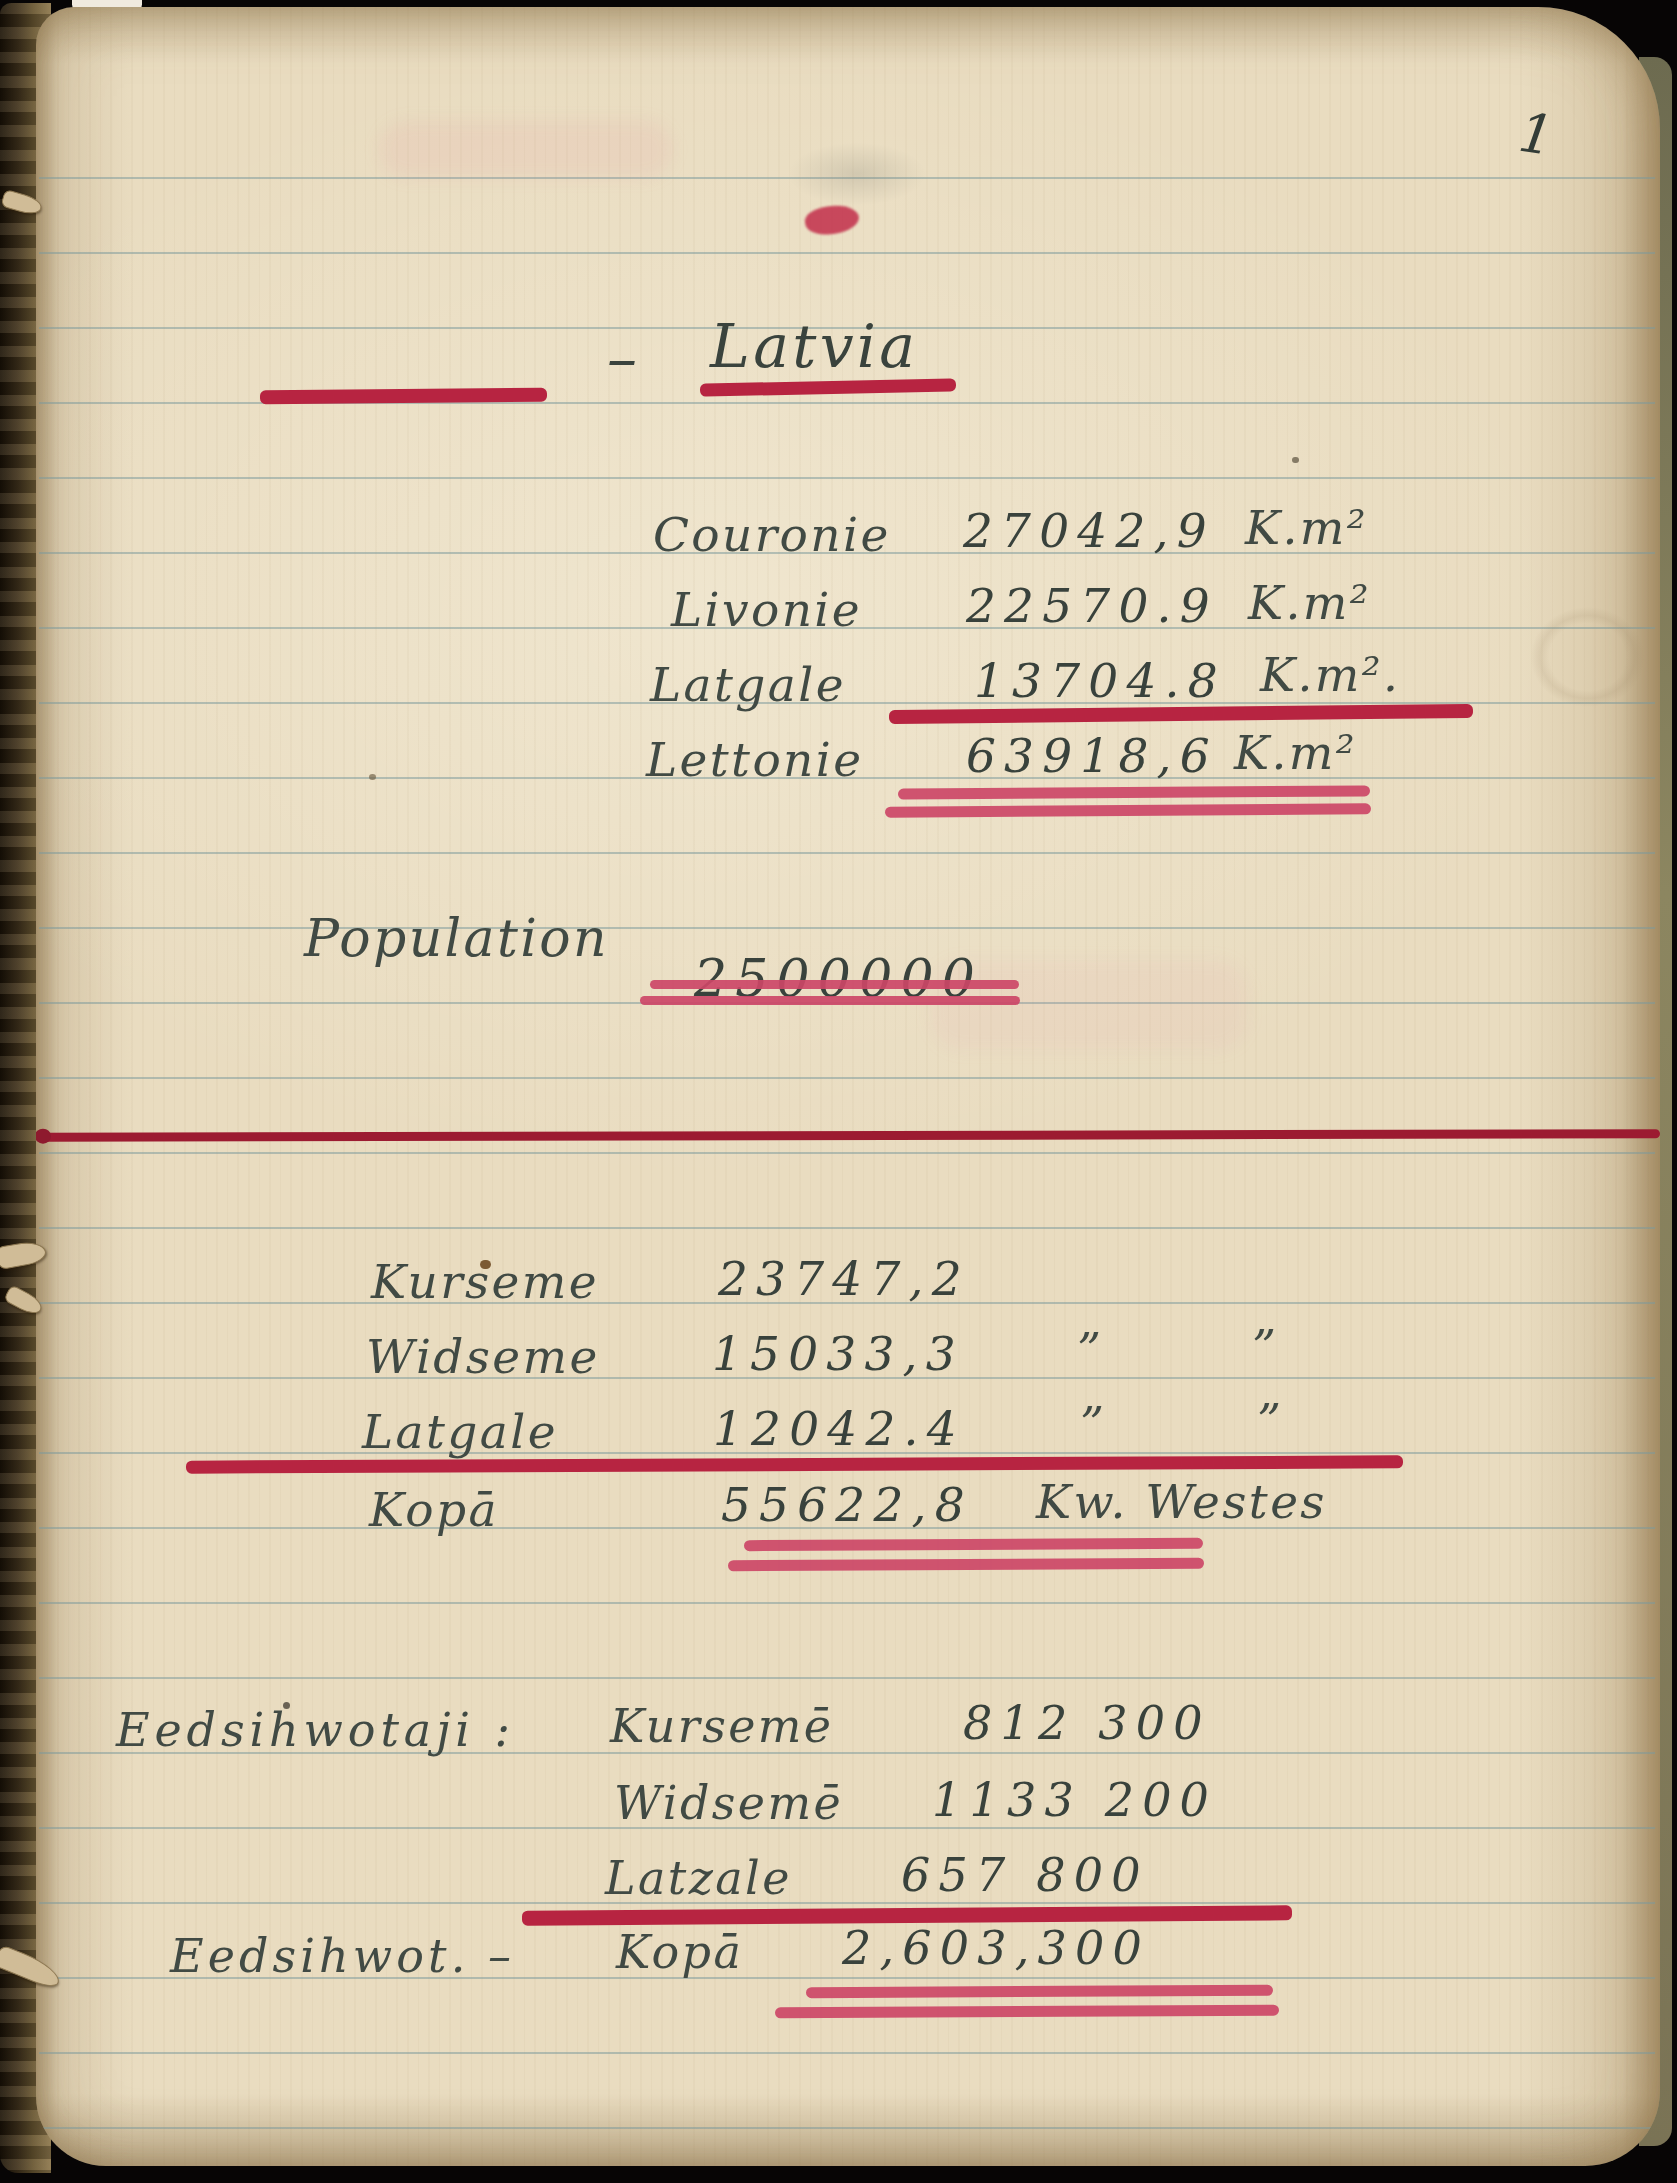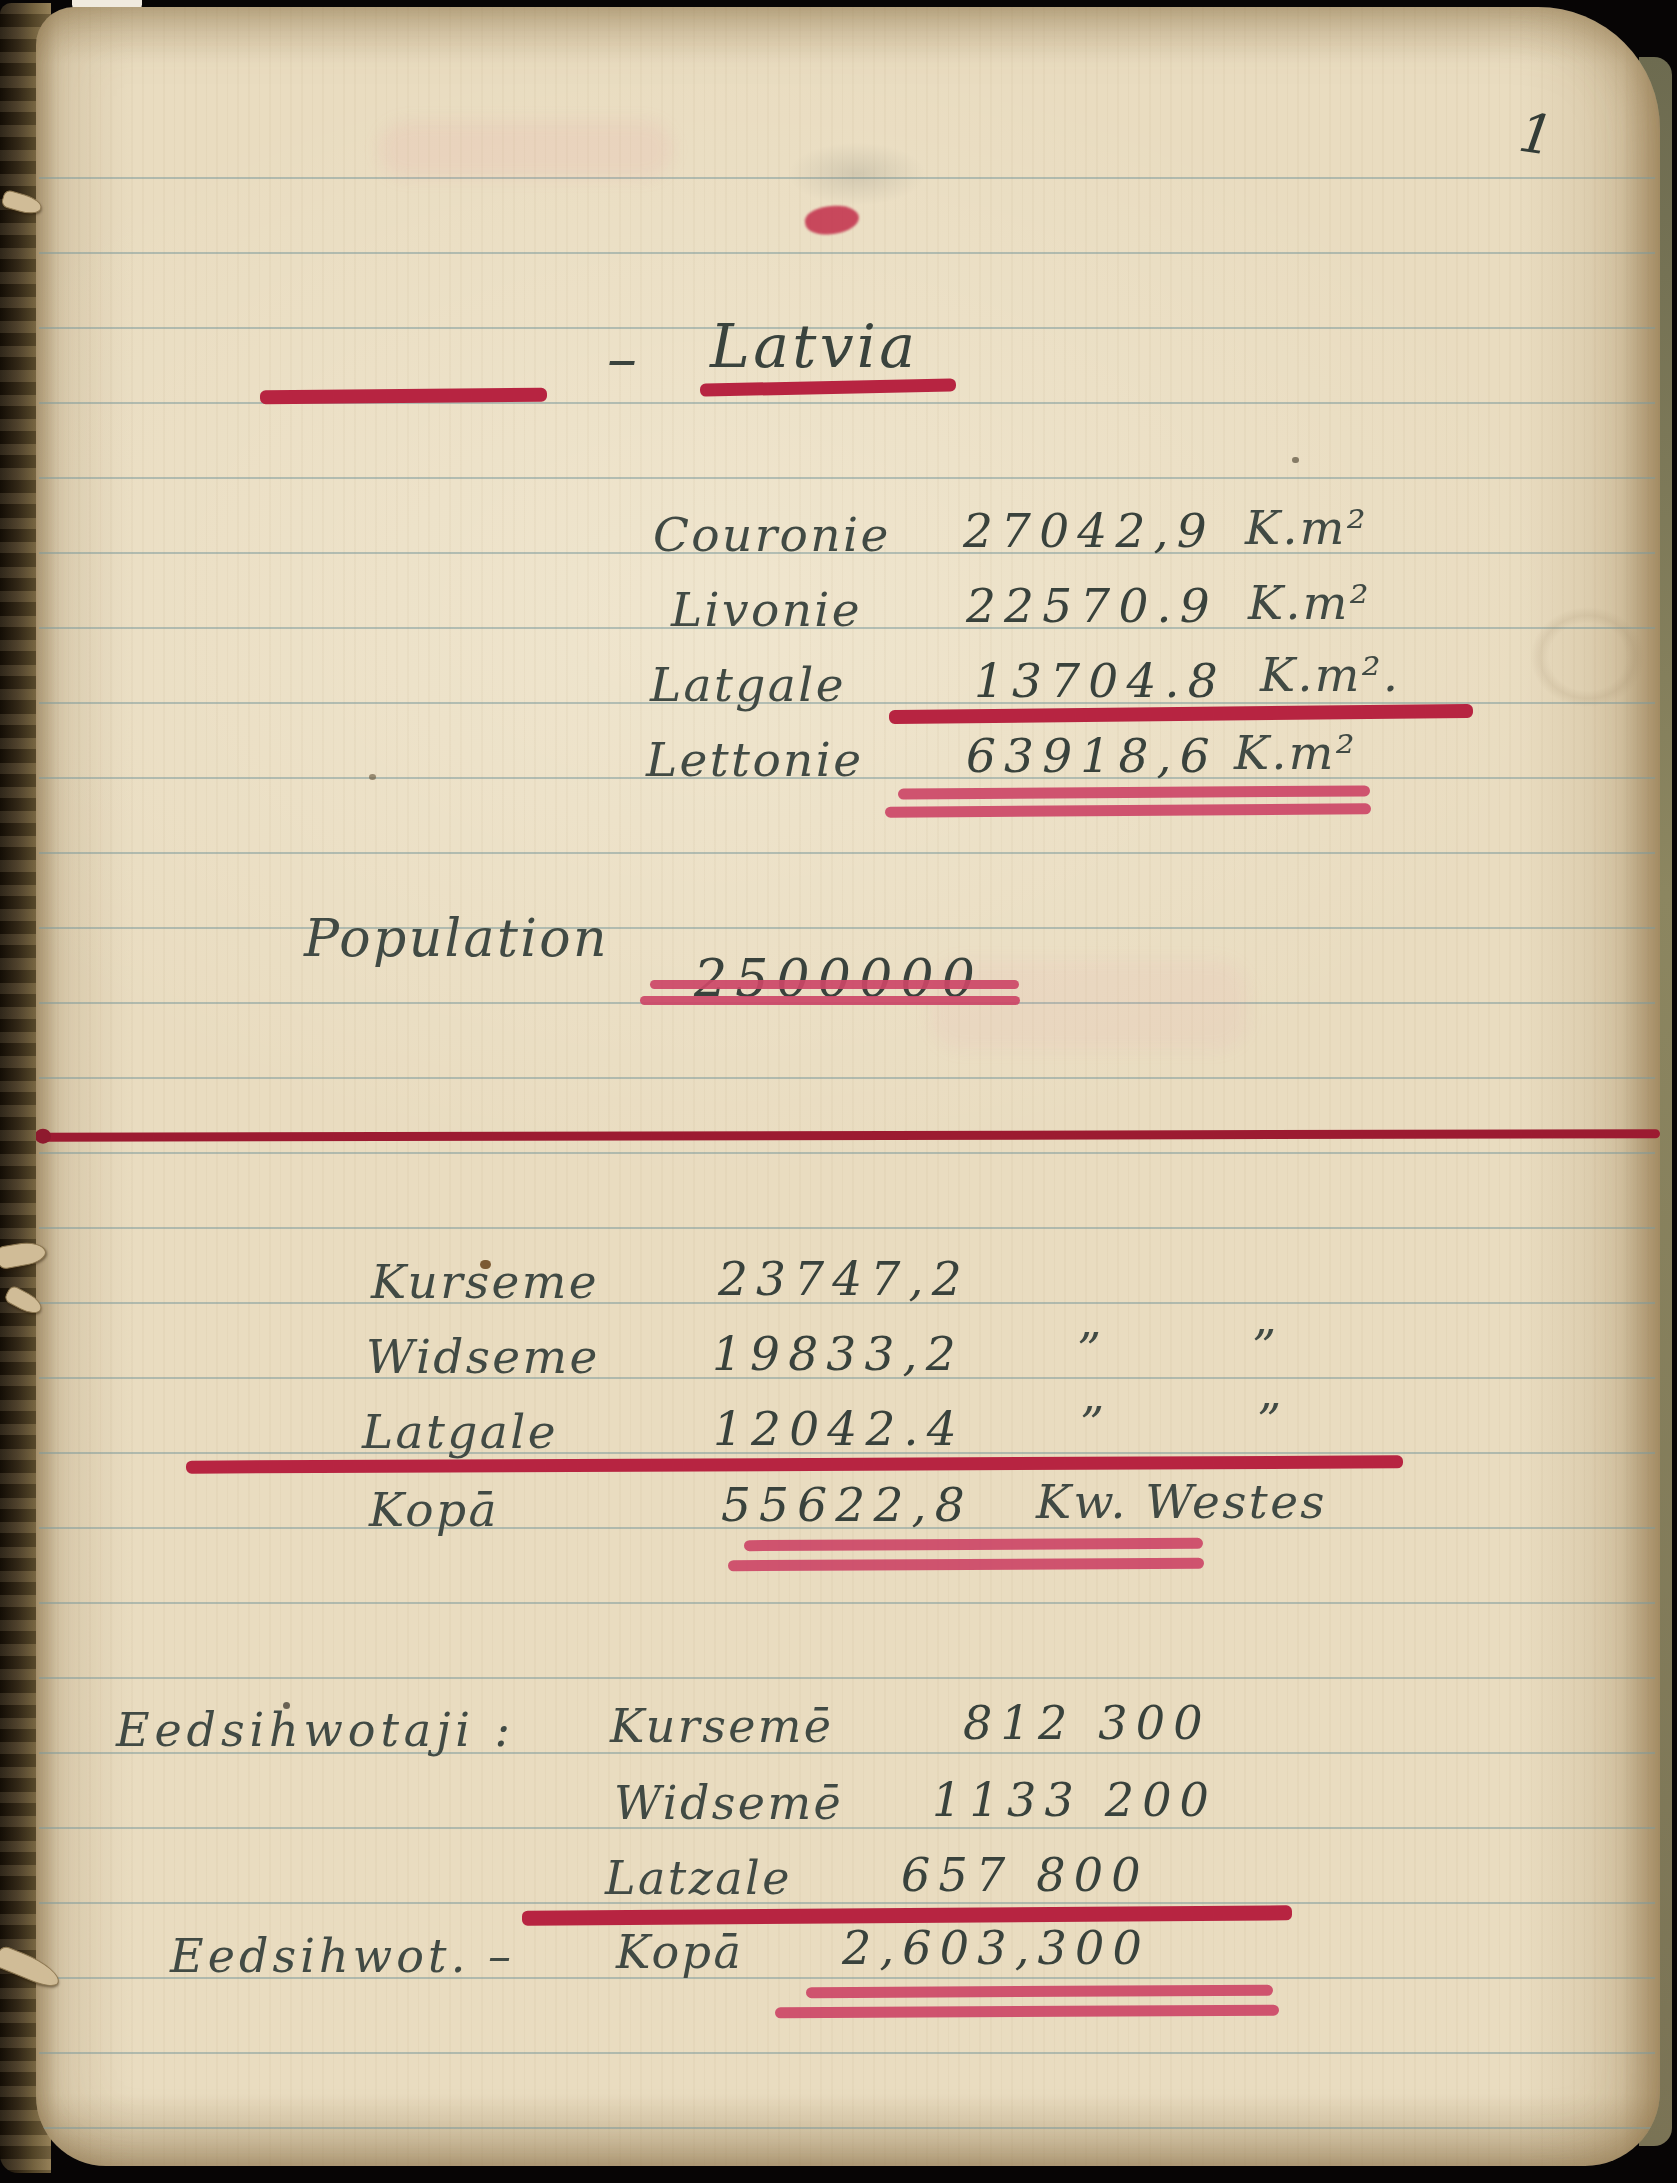--- a/index.html
+++ b/index.html
@@ -136,21 +136,21 @@
   <span class="hw t-pop num" style="left:658px;top:944px;text-align:center;">2500000</span>
   <div class="redline pink" style="left:614px;top:973px;width:369px;height:9.8px;"></div>
   <div class="redline pink" style="left:604px;top:989px;width:380px;height:9.8px;"></div>
 
   <div class="separator" style="left:1.6px;top:1124px;width:1622px;height:9px;transform:rotate(-0.12deg);"></div>
 
   <span class="hw t-row" style="left:335px;top:1250px;">Kurseme</span>
   <span class="hw t-row num" style="left:682px;top:1247px;">23747,2</span>
 
   <span class="hw t-row" style="left:330px;top:1325px;">Widseme</span>
-  <span class="hw t-row num" style="left:676px;top:1322px;">19833,2</span>
+  <span class="hw t-row num" style="left:676px;top:1322px;">15033,3</span>
   <span class="hw t-row" style="left:1041px;top:1318px;">”</span>
   <span class="hw t-row" style="left:1216px;top:1315px;">”</span>
 
   <span class="hw t-row" style="left:326px;top:1400px;">Latgale</span>
   <span class="hw t-row num" style="left:677px;top:1397px;">12042.4</span>
   <span class="hw t-row" style="left:1044px;top:1392px;">”</span>
   <span class="hw t-row" style="left:1221px;top:1389px;">”</span>
   <div class="redline" style="left:150px;top:1451px;width:1217px;height:13px;transform:rotate(-0.25deg);"></div>
 
   <span class="hw t-row" style="left:333px;top:1478px;">Kopā</span>

